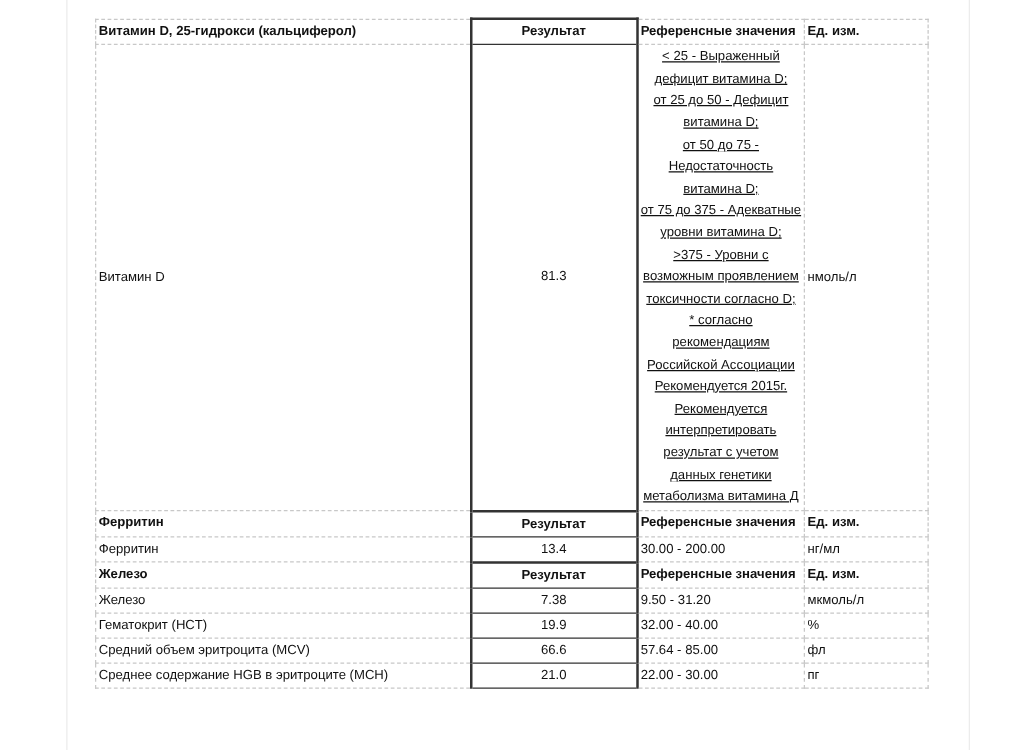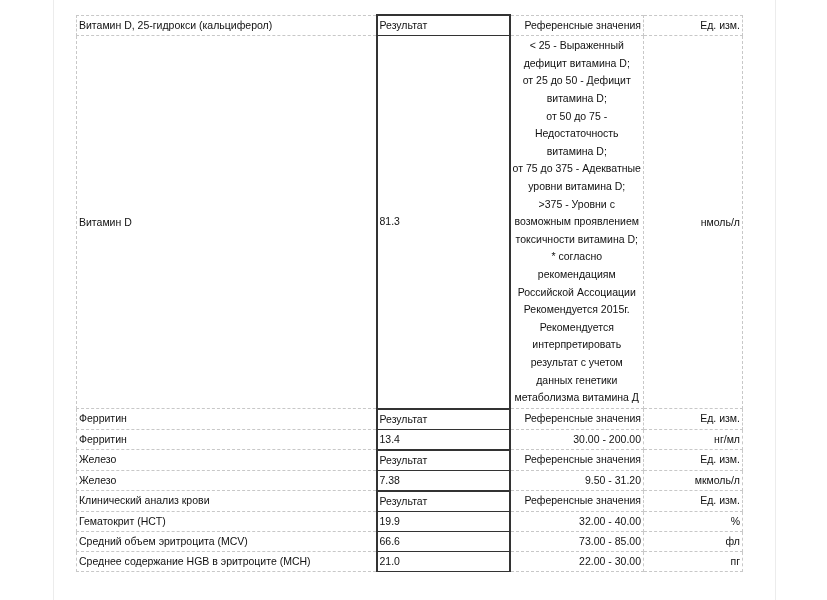--- a/index.html
+++ b/index.html
@@ -44,31 +44,32 @@
     }
     col.c-name { width: 300px; }
     col.c-res { width: 133px; }
     col.c-ref { width: 134px; }
     col.c-unit { width: 99px; }
     td.res {
       border-left: 2px solid #333 !important;
       border-right: 2px solid #333 !important;
       border-top: 1px solid #333 !important;
       border-bottom: 1px solid #333 !important;
-      text-align: left;
+      text-align: center;
     }
-    td.ref, td.unit { text-align: right; }
-    tr.head td { font-weight: normal; }
+    td.ref, td.unit { text-align: left; }
+    tr.head td { font-weight: bold; }
     tr.head td.res { border-top: 2px solid #333 !important; }
     td.ref-long {
       white-space: normal !important;
       line-height: 17.6px !important;
       padding: 1px 0 !important;
       text-align: center;
       font-size: 10.5px;
+      text-decoration: underline;
     }
     tr.vitd td { height: 370px; }
     .line { display: block; }
   </style>
 </head>
 <body>
 
 <div class="page"></div>
 
 <table class="results">
@@ -94,21 +95,21 @@
         <span class="line">дефицит витамина D;</span>
         <span class="line">от 25 до 50 - Дефицит</span>
         <span class="line">витамина D;</span>
         <span class="line">от 50 до 75 -</span>
         <span class="line">Недостаточность</span>
         <span class="line">витамина D;</span>
         <span class="line">от 75 до 375 - Адекватные</span>
         <span class="line">уровни витамина D;</span>
         <span class="line">&gt;375 - Уровни с</span>
         <span class="line">возможным проявлением</span>
-        <span class="line">токсичности витамина D;</span>
+        <span class="line">токсичности согласно D;</span>
         <span class="line">* согласно</span>
         <span class="line">рекомендациям</span>
         <span class="line">Российской Ассоциации</span>
         <span class="line">Рекомендуется 2015г.</span>
         <span class="line">Рекомендуется</span>
         <span class="line">интерпретировать</span>
         <span class="line">результат с учетом</span>
         <span class="line">данных генетики</span>
         <span class="line">метаболизма витамина Д</span>
       </td>
@@ -134,36 +135,30 @@
       <td class="ref">Референсные значения</td>
       <td class="unit">Ед. изм.</td>
     </tr>
     <tr>
       <td>Железо</td>
       <td class="res">7.38</td>
       <td class="ref">9.50 - 31.20</td>
       <td class="unit">мкмоль/л</td>
     </tr>
 
-    <tr class="head">
-      <td>Клинический анализ крови</td>
-      <td class="res">Результат</td>
-      <td class="ref">Референсные значения</td>
-      <td class="unit">Ед. изм.</td>
-    </tr>
     <tr>
       <td>Гематокрит (HCT)</td>
       <td class="res">19.9</td>
       <td class="ref">32.00 - 40.00</td>
       <td class="unit">%</td>
     </tr>
     <tr>
       <td>Средний объем эритроцита (MCV)</td>
       <td class="res">66.6</td>
-      <td class="ref">73.00 - 85.00</td>
+      <td class="ref">57.64 - 85.00</td>
       <td class="unit">фл</td>
     </tr>
     <tr>
       <td>Среднее содержание HGB в эритроците (MCH)</td>
       <td class="res">21.0</td>
       <td class="ref">22.00 - 30.00</td>
       <td class="unit">пг</td>
     </tr>
   </tbody>
 </table>

